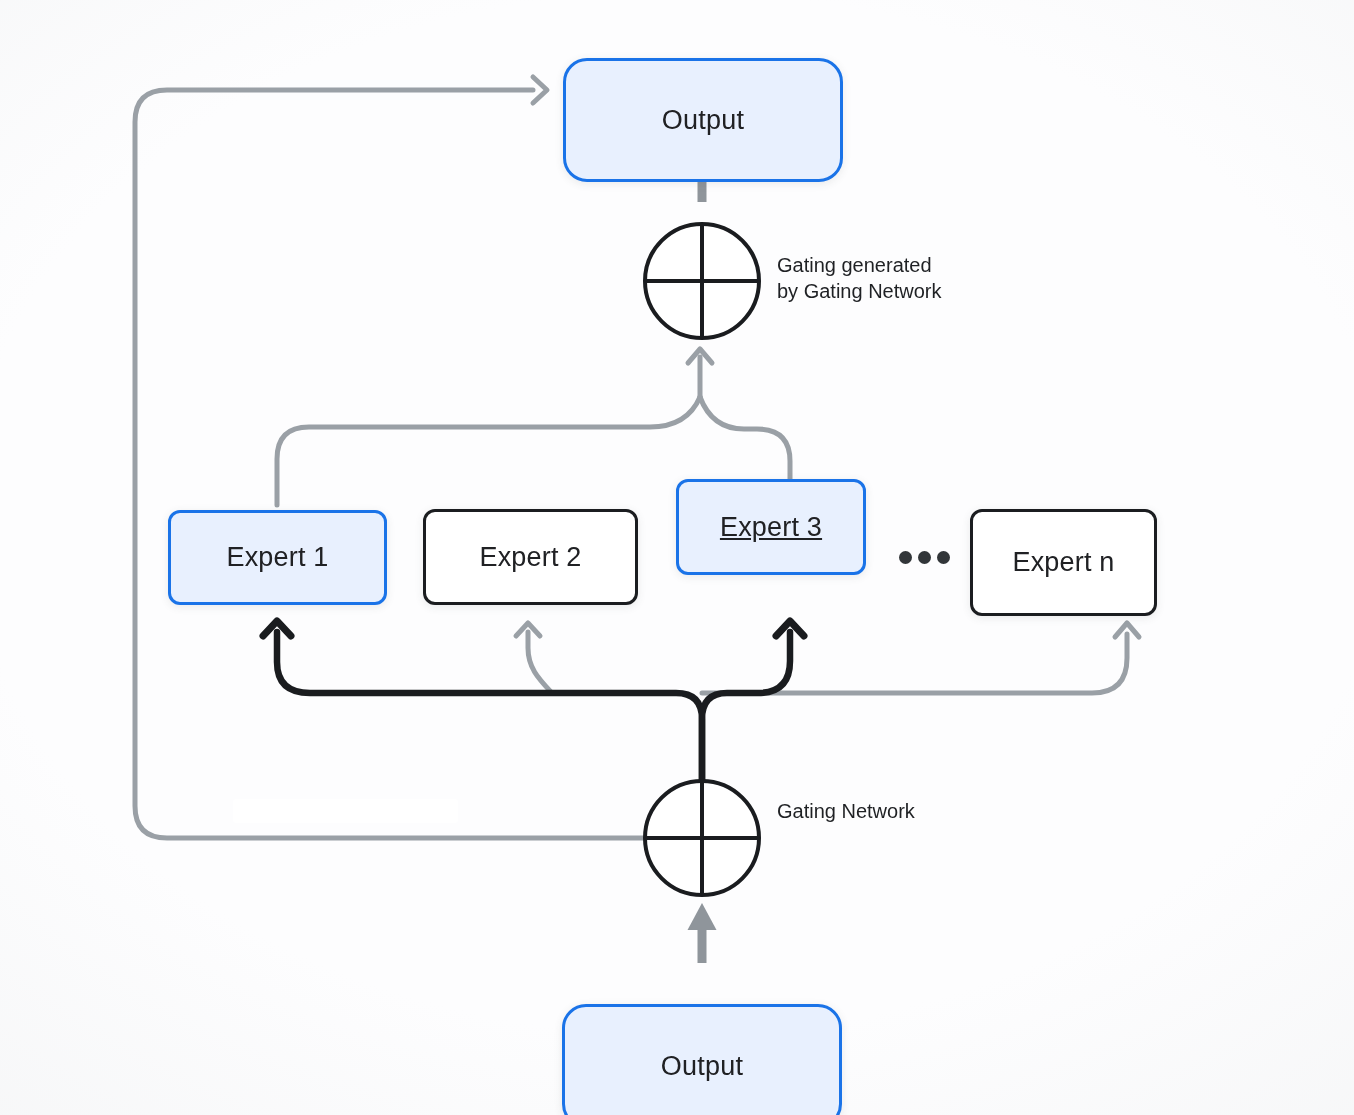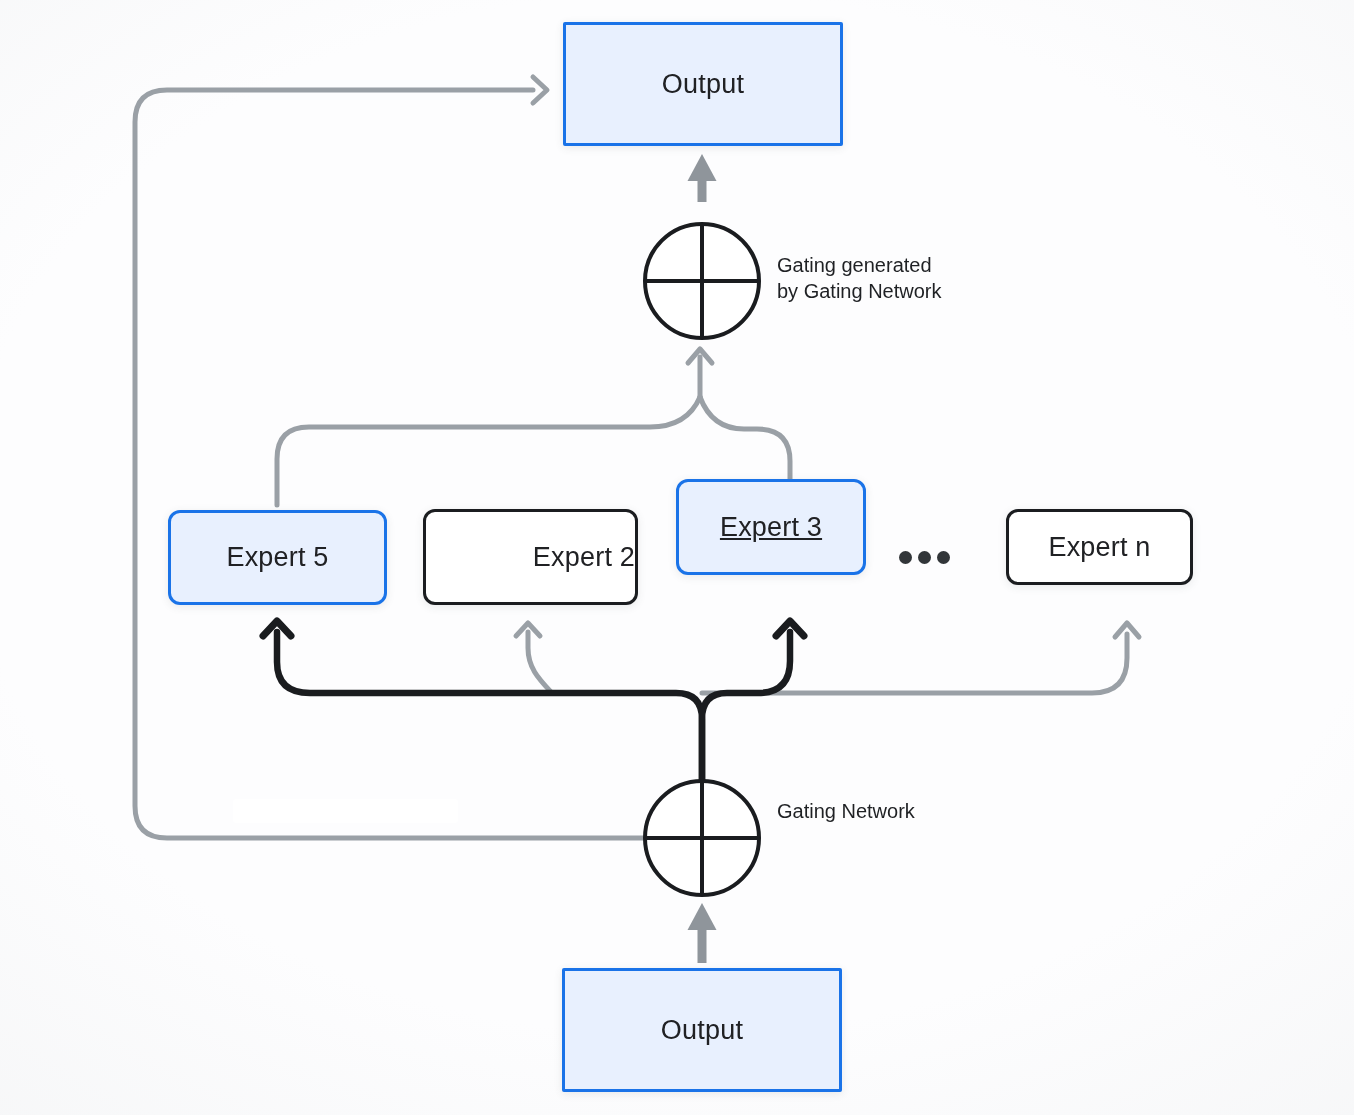--- a/index.html
+++ b/index.html
@@ -31,21 +31,21 @@
     align-items: center;
     justify-content: center;
     font-size: 27px;
     font-weight: 500;
     letter-spacing: 0.2px;
     box-shadow: 0 2px 9px rgba(60,64,67,0.10);
     box-sizing: border-box;
   }
   .node.blue  { background: #e8f0fe; border: 3px solid #1a73e8; }
   .node.plain { background: #ffffff; border: 3px solid #1b1d20; }
-  .node.big   { border-radius: 2px; }
+  .node.big   { border-radius: 24px; margin-top: 36px; }
   .node.small { border-radius: 12px; }
 
   .annotation {
     position: absolute;
     font-size: 20px;
     font-weight: 500;
     line-height: 1.32;
     color: #1f2124;
     white-space: nowrap;
   }
@@ -98,32 +98,32 @@
       <circle class="sum-circle" cx="702" cy="838" r="57"></circle>
       <path class="sum-cross" d="M 702 781 L 702 895 M 645 838 L 759 838"></path>
     </g>
   </svg>
 
   <div class="node blue big" style="left:563px; top:22px; width:280px; height:124px;">
     <span>Output</span>
   </div>
 
   <div class="node blue small" style="left:168px; top:510px; width:219px; height:95px;">
-    <span>Expert 5</span>
+    <span>Expert 1</span>
   </div>
 
-  <div class="node plain small" style="left:423px; top:509px; width:215px; height:96px;justify-content:flex-end;">
+  <div class="node plain small" style="left:423px; top:509px; width:215px; height:96px;">
     <span>Expert 2</span>
   </div>
 
   <div class="node blue small" style="left:676px; top:479px; width:190px; height:96px;text-decoration:underline;">
     <span>Expert 3</span>
   </div>
 
-  <div class="node plain small" style="left:970px; top:509px; width:187px; height:76px;margin-left:36px;">
+  <div class="node plain small" style="left:970px; top:509px; width:187px; height:107px;">
     <span>Expert n</span>
   </div>
 
   <div class="node blue big" style="left:562px; top:968px; width:280px; height:124px;">
     <span>Output</span>
   </div>
 
   <div class="dots">
     <span class="dot"></span>
     <span class="dot"></span>

